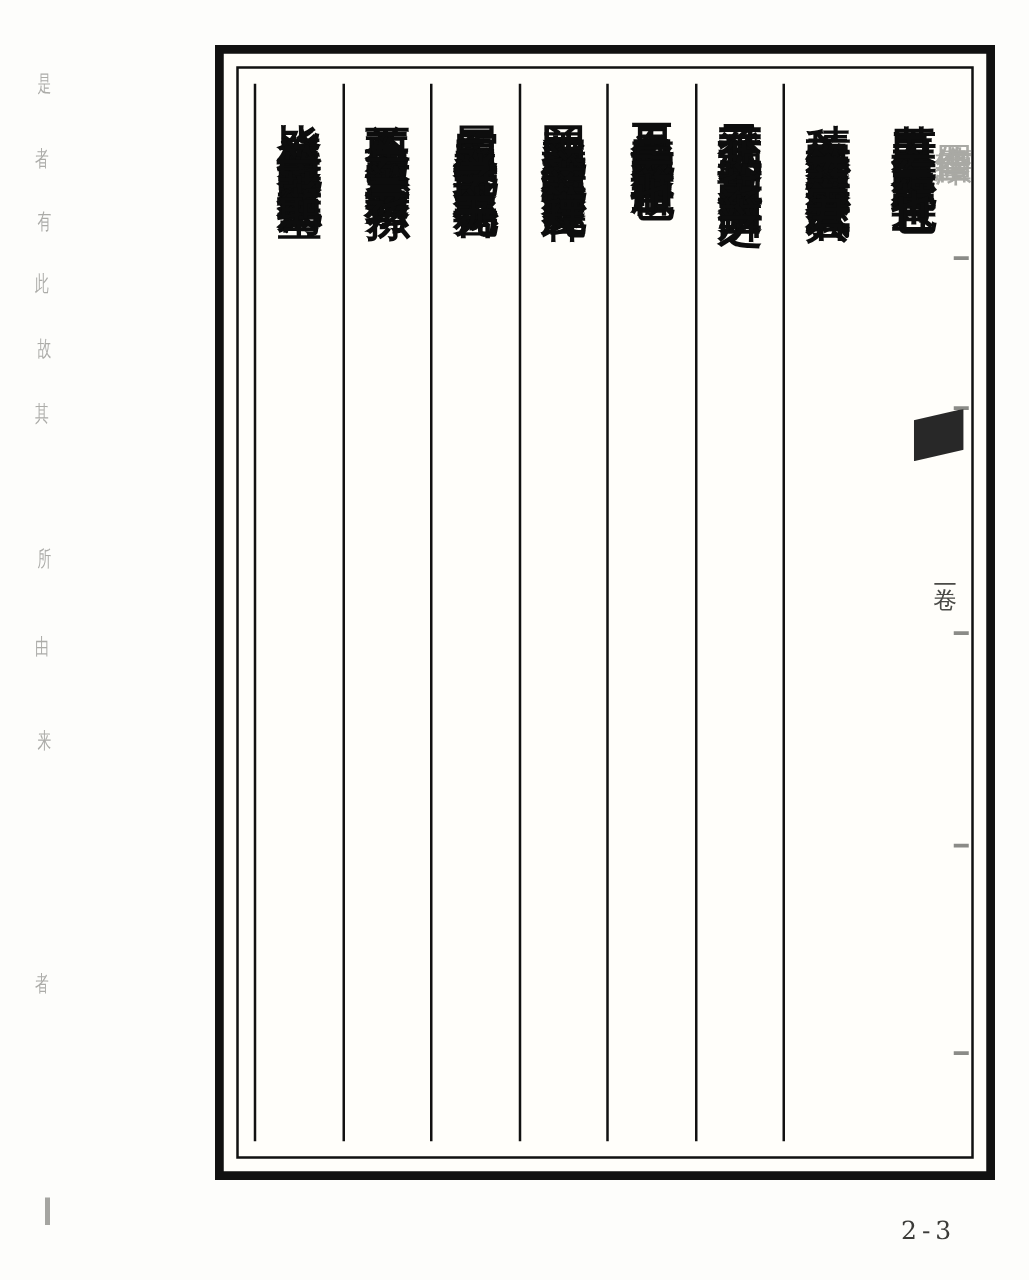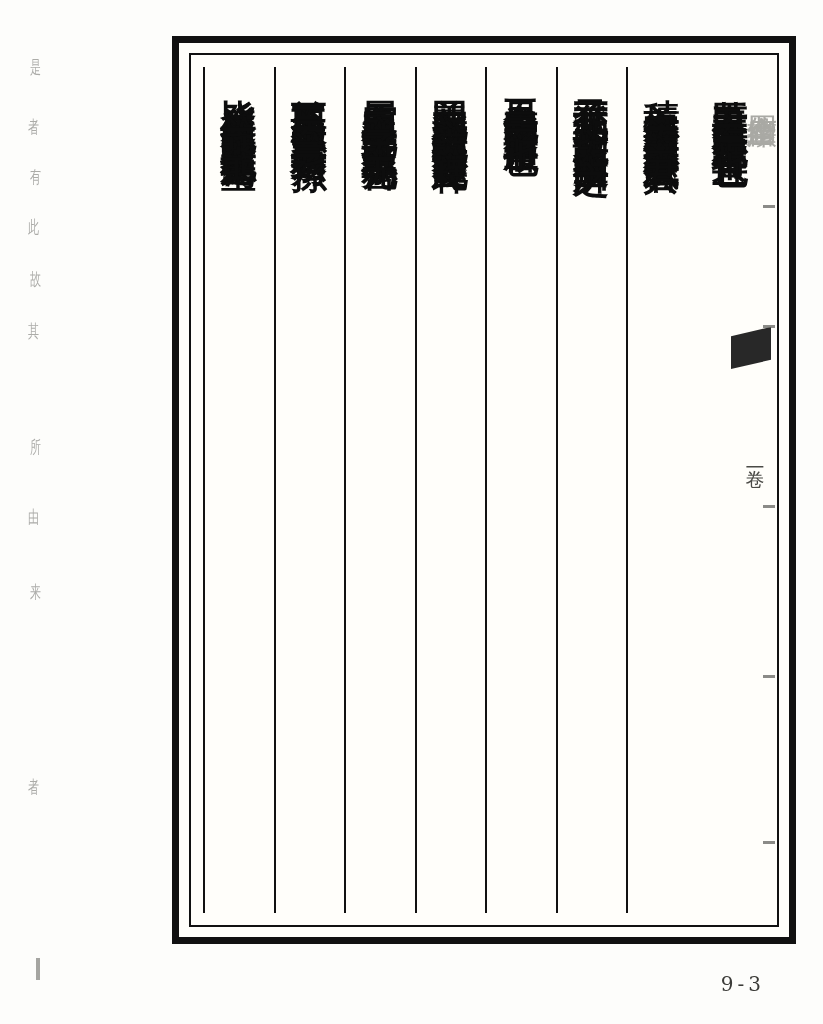--- a/index.html
+++ b/index.html
@@ -231,15 +231,15 @@
         <i style="top:0px;"></i>
         <i style="top:120px;"></i>
         <i style="top:300px;"></i>
         <i style="top:470px;"></i>
         <i style="top:636px;"></i>
       </div>
 
     </div>
   </div>
 
-  <div class="folio">9-3</div>
+  <div class="folio">2-3</div>
 
 </div>
 
 </body></html>

